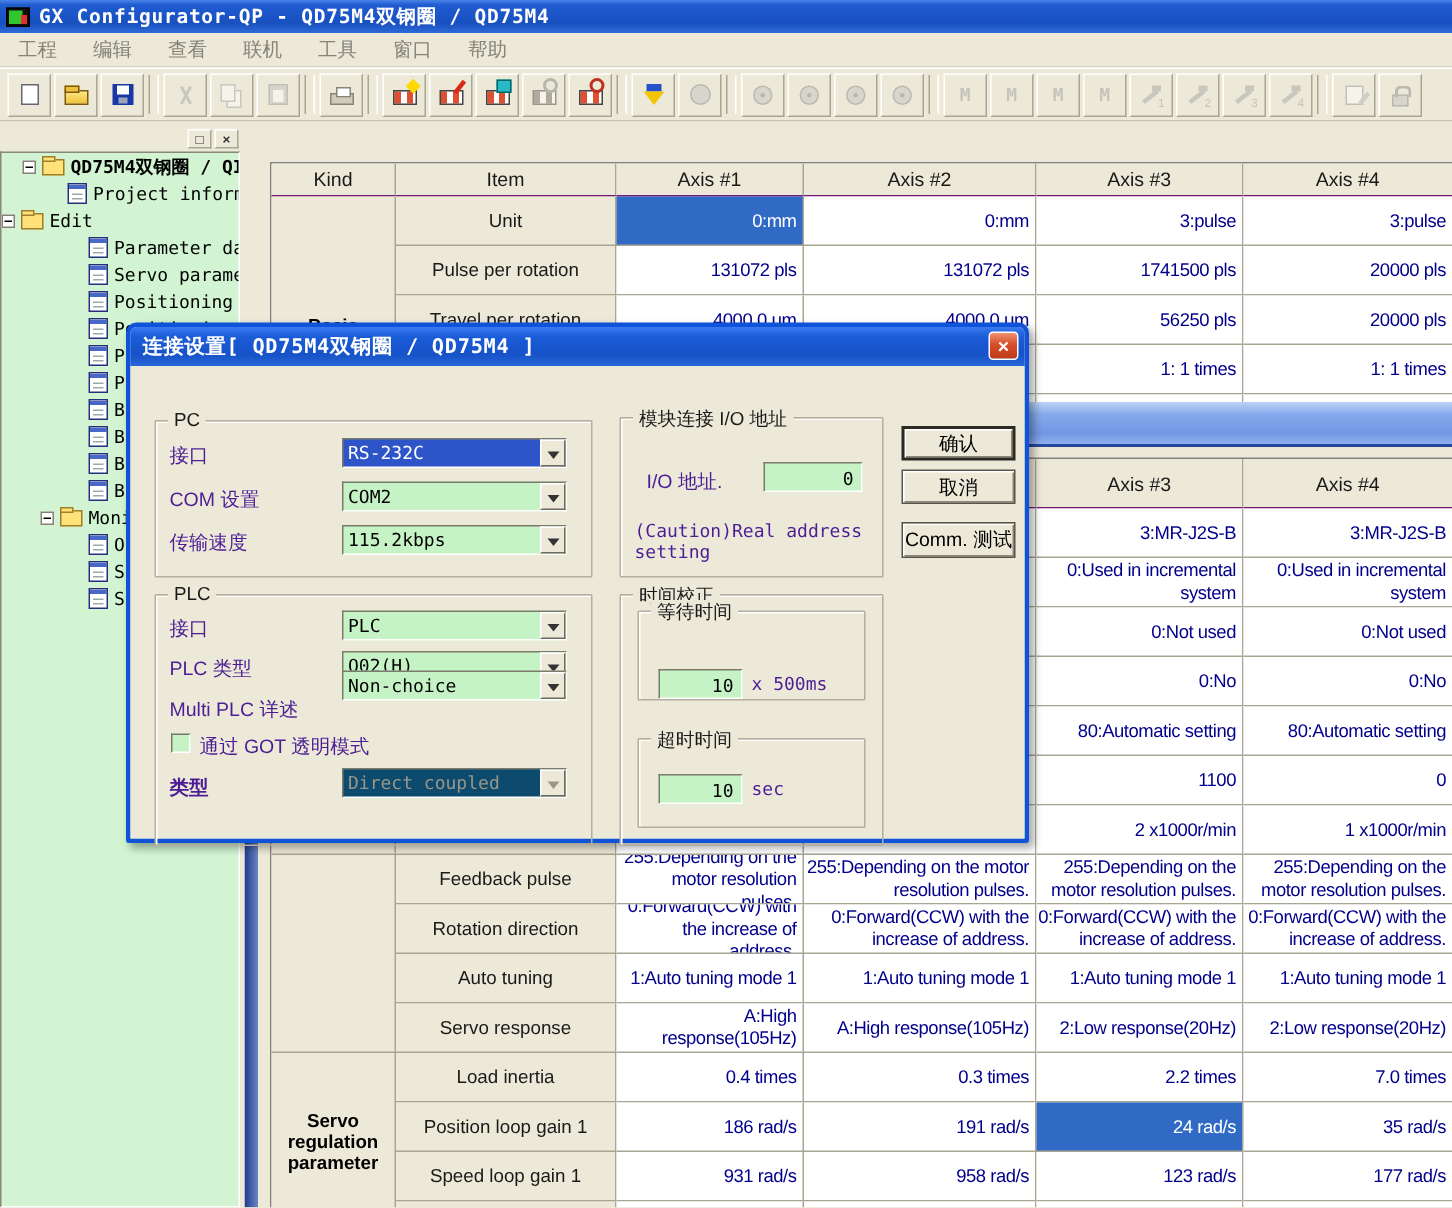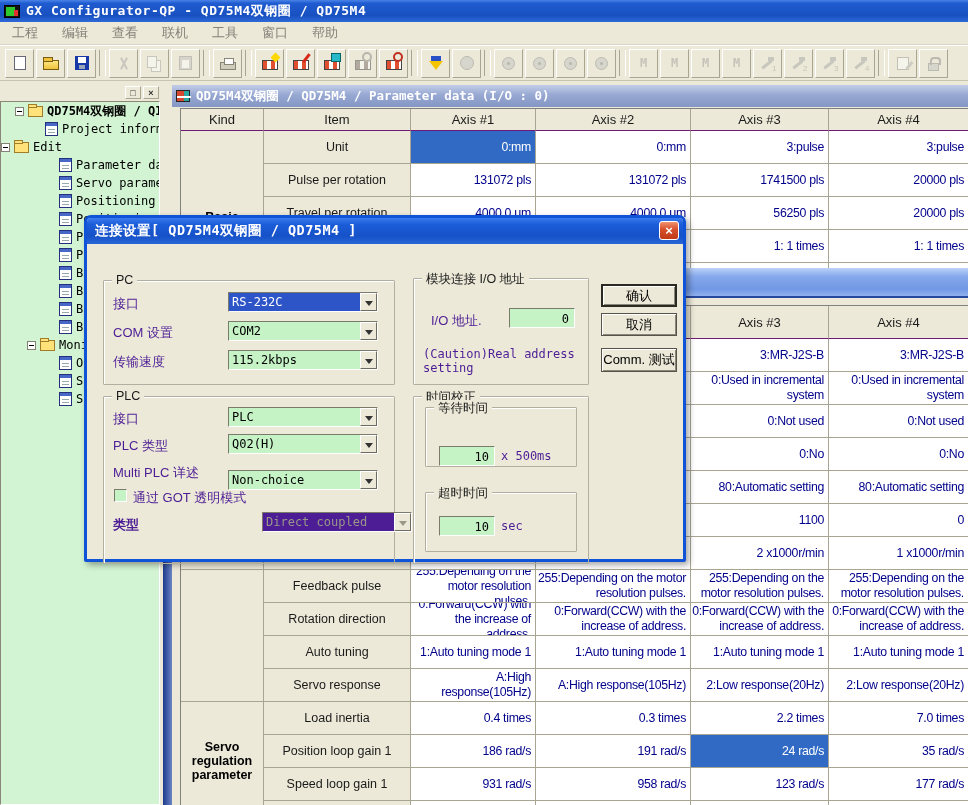--- a/index.html
+++ b/index.html
@@ -119,21 +119,21 @@
   .dclose { position:absolute; right:4px; top:3px; width:20px; height:19px; border:1px solid #fff; border-radius:3px;
     background:linear-gradient(180deg,#f0926f,#d64e2a 45%,#c03a18); color:#fff; font:bold 13px "Liberation Sans",sans-serif;
     display:flex; align-items:center; justify-content:center; }
   .dbody { position:absolute; left:0; top:26px; width:596px; height:315px; background:#ece9d8; }
   .grp { position:absolute; border:1px solid #b2afa0; border-radius:1px; box-shadow:1px 1px 0 #fff inset; }
   .grp .legend { position:absolute; top:-8px; left:8px; background:#ece9d8; padding:0 4px; font-size:12.5px; color:#1a1a1a; }
   .dlabel { position:absolute; font-size:13px; color:#4c1d95; white-space:nowrap; }
   .combo { position:absolute; width:150px; height:20px; background:#c6f3c6; border:1px solid; border-color:#7b7b6c #fff #fff #7b7b6c; }
   .combo .ctext { position:absolute; left:3px; top:2px; font:12px "DejaVu Sans Mono",monospace; color:#000; white-space:nowrap; }
   .combo.sel { background:#2e55c8; } .combo.sel .ctext { color:#fff; }
-  .combo.dis { background:#4c1d95;margin-left:34px; } .combo.dis .ctext { color:#9a9788; }
+  .combo.dis { background:#0c4a6e; } .combo.dis .ctext { color:#9a9788; }
   .cbtn { position:absolute; right:0; top:0; width:17px; height:18px; background:#ece9d8; border:1px solid; border-color:#fff #6d6b5e #6d6b5e #fff; }
   .cbtn::after { content:''; position:absolute; left:4px; top:7px; width:0; height:0; border-left:4px solid transparent; border-right:4px solid transparent; border-top:5px solid #333; }
   .combo.dis .cbtn::after { border-top-color:#9a9788; }
   .field { position:absolute; height:20px; background:#c6f3c6; border:1px solid; border-color:#7b7b6c #fff #fff #7b7b6c;
     font:12px "DejaVu Sans Mono",monospace; color:#000; text-align:right; padding:3px 5px 0 0; }
   .dbtn { position:absolute; width:76px; height:23px; background:#ece9d8; border:1px solid #55534a;
     box-shadow:inset 1px 1px 0 #fff, inset -1px -1px 0 #8a8678; font-size:13px; color:#000;
     display:flex; align-items:center; justify-content:center; }
   .dbtn.default { border:2px solid #2a2a22; }
   .chk { position:absolute; width:13px; height:13px; background:#c6f3c6; border:1px solid; border-color:#7b7b6c #fff #fff #7b7b6c; }
@@ -336,24 +336,20 @@
             <span>S</span>
           </div>
         <div class="trow" style="padding-left:58px">
             <span class="doc"></span>
             <span>S</span>
           </div>
       </div>
     </div>
 
     <div class="win1">
-      <div class="w1title">
-        <span class="wicon"></span>
-        <span class="ttext">QD75M4双钢圈 / QD75M4 / Parameter data (I/O : 0)</span>
-      </div>
       <div class="t1">
         <div class="c ch">Kind</div>
         <div class="c ch">Item</div>
         <div class="c ch">Axis #1</div>
         <div class="c ch">Axis #2</div>
         <div class="c ch">Axis #3</div>
         <div class="c ch">Axis #4</div>
         <div class="c ck" style="grid-row:2 / span 5">Basic</div>
         <div class="c ci">Unit</div>
         <div class="c cv sel">0:mm</div>
@@ -523,21 +519,21 @@
         <div class="combo" style="left:141px;top:163px;">
           <span class="ctext">PLC</span>
           <span class="cbtn"></span>
         </div>
         <span class="dlabel" style="left:26px;top:193px;">PLC 类型</span>
         <div class="combo" style="left:141px;top:190px;">
           <span class="ctext">Q02(H)</span>
           <span class="cbtn"></span>
         </div>
         <span class="dlabel" style="left:26px;top:220px;">Multi PLC 详述</span>
-        <div class="combo" style="left:141px;top:226px;">
+        <div class="combo" style="left:141px;top:203px;">
           <span class="ctext">Non-choice</span>
           <span class="cbtn"></span>
         </div>
         <span class="chk" style="left:27px;top:245px;"></span>
         <span class="dlabel" style="left:46px;top:245px;">通过 GOT 透明模式</span>
         <span class="dlabel" style="left:26px;top:272px;font-weight:bold;">类型</span>
         <div class="combo dis" style="left:141px;top:268px;">
           <span class="ctext">Direct coupled</span>
           <span class="cbtn"></span>
         </div>

